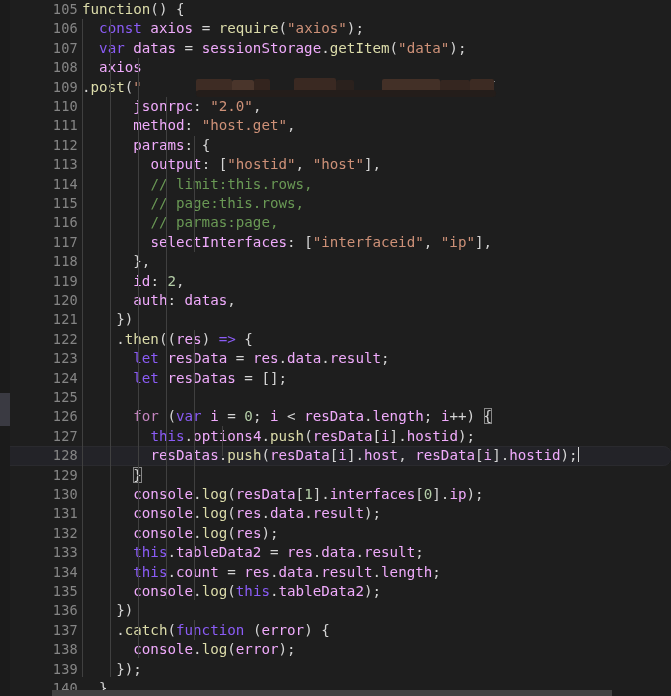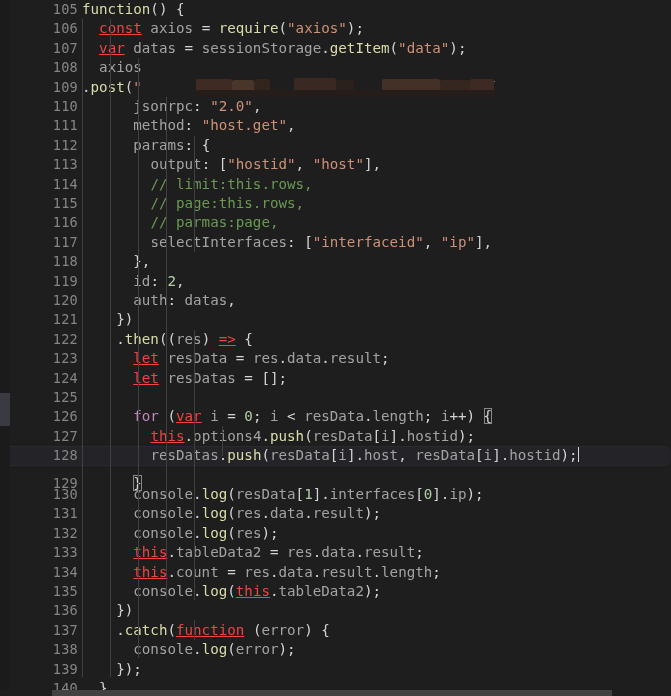--- a/index.html
+++ b/index.html
@@ -113,24 +113,24 @@
     pointer-events: none;
     z-index: 1;
   }
   .guide {
     position: absolute;
     width: 1px;
     background: #404040;
   }
 
   
-  .kw   { color: #ef4444; text-decoration: underline; }   
+  .kw   { color: #8b5cf6; }   
   .ctl  { color: #c586c0; }   
   .fn   { color: #dcdcaa; }   
-  .var  { color: #a3a3a3; }   
+  .var  { color: #f0abfc; }   
   .str  { color: #ce9178; }   
   .num  { color: #b5cea8; }   
   .cmt  { color: #6a9955; }   
   .pun  { color: #d4d4d4; }   
 
   .bracket-match {
     outline: 1px solid #888888;
     outline-offset: -1px;
   }
 
@@ -191,21 +191,21 @@
       <div class="line" style="top: 271.6px; position: absolute; left: 0px; width: 671px;"><div class="gutter">119</div><div class="code-text"><span class="pun"> </span><span class="pun"> </span><span class="pun"> </span><span class="pun"> </span><span class="pun"> </span><span class="pun"> </span><span class="var">id</span><span class="pun">:</span><span class="pun"> </span><span class="num">2</span><span class="pun">,</span></div></div>
       <div class="line" style="top: 291px; position: absolute; left: 0px; width: 671px;"><div class="gutter">120</div><div class="code-text"><span class="pun"> </span><span class="pun"> </span><span class="pun"> </span><span class="pun"> </span><span class="pun"> </span><span class="pun"> </span><span class="var">auth</span><span class="pun">:</span><span class="pun"> </span><span class="var">datas</span><span class="pun">,</span></div></div>
       <div class="line" style="top: 310.4px; position: absolute; left: 0px; width: 660px;"><div class="gutter">121</div><div class="code-text"><span class="pun"> </span><span class="pun"> </span><span class="pun"> </span><span class="pun"> </span><span class="pun">}</span><span class="pun">)</span></div></div>
       <div class="line" style="top: 329.8px; position: absolute; left: 0px; width: 671px;"><div class="gutter">122</div><div class="code-text"><span class="pun"> </span><span class="pun"> </span><span class="pun"> </span><span class="pun"> </span><span class="pun">.</span><span class="fn">then</span><span class="pun">(</span><span class="pun">(</span><span class="var">res</span><span class="pun">)</span><span class="pun"> </span><span class="kw">=&gt;</span><span class="pun"> </span><span class="pun">{</span></div></div>
       <div class="line" style="top: 349.2px; position: absolute; left: 0px; width: 671px;"><div class="gutter">123</div><div class="code-text"><span class="pun"> </span><span class="pun"> </span><span class="pun"> </span><span class="pun"> </span><span class="pun"> </span><span class="pun"> </span><span class="kw">let</span><span class="pun"> </span><span class="var">resData</span><span class="pun"> </span><span class="pun">=</span><span class="pun"> </span><span class="var">res</span><span class="pun">.</span><span class="var">data</span><span class="pun">.</span><span class="var">result</span><span class="pun">;</span></div></div>
       <div class="line" style="top: 368.6px; position: absolute; left: 0px; width: 671px;"><div class="gutter">124</div><div class="code-text"><span class="pun"> </span><span class="pun"> </span><span class="pun"> </span><span class="pun"> </span><span class="pun"> </span><span class="pun"> </span><span class="kw">let</span><span class="pun"> </span><span class="var">resDatas</span><span class="pun"> </span><span class="pun">=</span><span class="pun"> </span><span class="pun">[</span><span class="pun">]</span><span class="pun">;</span></div></div>
       <div class="line" style="top: 388px; position: absolute; left: 0px; width: 652px;"><div class="gutter">125</div><div class="code-text"></div></div>
       <div class="line" style="top: 407.4px; position: absolute; left: 0px; width: 671px;"><div class="gutter">126</div><div class="code-text"><span class="pun"> </span><span class="pun"> </span><span class="pun"> </span><span class="pun"> </span><span class="pun"> </span><span class="pun"> </span><span class="ctl">for</span><span class="pun"> </span><span class="pun">(</span><span class="kw">var</span><span class="pun"> </span><span class="var">i</span><span class="pun"> </span><span class="pun">=</span><span class="pun"> </span><span class="num">0</span><span class="pun">;</span><span class="pun"> </span><span class="var">i</span><span class="pun"> </span><span class="pun">&lt;</span><span class="pun"> </span><span class="var">resData</span><span class="pun">.</span><span class="var">length</span><span class="pun">;</span><span class="pun"> </span><span class="var">i</span><span class="pun">+</span><span class="pun">+</span><span class="pun">)</span><span class="pun"> </span><span class="pun bracket-match">{</span></div></div>
       <div class="line" style="top: 426.8px; position: absolute; left: 0px; width: 671px;"><div class="gutter">127</div><div class="code-text"><span class="pun"> </span><span class="pun"> </span><span class="pun"> </span><span class="pun"> </span><span class="pun"> </span><span class="pun"> </span><span class="pun"> </span><span class="pun"> </span><span class="kw">this</span><span class="pun">.</span><span class="var">options4</span><span class="pun">.</span><span class="fn">push</span><span class="pun">(</span><span class="var">resData</span><span class="pun">[</span><span class="var">i</span><span class="pun">]</span><span class="pun">.</span><span class="var">hostid</span><span class="pun">)</span><span class="pun">;</span></div></div>
       <div class="line active" style="top: 446.2px; position: absolute; left: 0px; width: 671px;"><div class="gutter">128</div><div class="code-text"><span class="pun"> </span><span class="pun"> </span><span class="pun"> </span><span class="pun"> </span><span class="pun"> </span><span class="pun"> </span><span class="pun"> </span><span class="pun"> </span><span class="var">resDatas</span><span class="pun">.</span><span class="fn">push</span><span class="pun">(</span><span class="var">resData</span><span class="pun">[</span><span class="var">i</span><span class="pun">]</span><span class="pun">.</span><span class="var">host</span><span class="pun">,</span><span class="pun"> </span><span class="var">resData</span><span class="pun">[</span><span class="var">i</span><span class="pun">]</span><span class="pun">.</span><span class="var">hostid</span><span class="pun">)</span><span class="pun">;</span><span class="caret"></span></div></div>
-      <div class="line" style="top: 465.6px; position: absolute; left: 0px; width: 671px; margin-top: 8px;"><div class="gutter">129</div><div class="code-text"><span class="pun"> </span><span class="pun"> </span><span class="pun"> </span><span class="pun"> </span><span class="pun"> </span><span class="pun"> </span><span class="pun bracket-match">}</span></div></div>
+      <div class="line" style="top: 465.6px; position: absolute; left: 0px; width: 671px;"><div class="gutter">129</div><div class="code-text"><span class="pun"> </span><span class="pun"> </span><span class="pun"> </span><span class="pun"> </span><span class="pun"> </span><span class="pun"> </span><span class="pun bracket-match">}</span></div></div>
       <div class="line" style="top: 485px; position: absolute; left: 0px; width: 671px;"><div class="gutter">130</div><div class="code-text"><span class="pun"> </span><span class="pun"> </span><span class="pun"> </span><span class="pun"> </span><span class="pun"> </span><span class="pun"> </span><span class="var">console</span><span class="pun">.</span><span class="fn">log</span><span class="pun">(</span><span class="var">resData</span><span class="pun">[</span><span class="num">1</span><span class="pun">]</span><span class="pun">.</span><span class="var">interfaces</span><span class="pun">[</span><span class="num">0</span><span class="pun">]</span><span class="pun">.</span><span class="var">ip</span><span class="pun">)</span><span class="pun">;</span></div></div>
       <div class="line" style="top: 504.4px; position: absolute; left: 0px; width: 671px;"><div class="gutter">131</div><div class="code-text"><span class="pun"> </span><span class="pun"> </span><span class="pun"> </span><span class="pun"> </span><span class="pun"> </span><span class="pun"> </span><span class="var">console</span><span class="pun">.</span><span class="fn">log</span><span class="pun">(</span><span class="var">res</span><span class="pun">.</span><span class="var">data</span><span class="pun">.</span><span class="var">result</span><span class="pun">)</span><span class="pun">;</span></div></div>
       <div class="line" style="top: 523.8px; position: absolute; left: 0px; width: 671px;"><div class="gutter">132</div><div class="code-text"><span class="pun"> </span><span class="pun"> </span><span class="pun"> </span><span class="pun"> </span><span class="pun"> </span><span class="pun"> </span><span class="var">console</span><span class="pun">.</span><span class="fn">log</span><span class="pun">(</span><span class="var">res</span><span class="pun">)</span><span class="pun">;</span></div></div>
       <div class="line" style="top: 543.2px; position: absolute; left: 0px; width: 671px;"><div class="gutter">133</div><div class="code-text"><span class="pun"> </span><span class="pun"> </span><span class="pun"> </span><span class="pun"> </span><span class="pun"> </span><span class="pun"> </span><span class="kw">this</span><span class="pun">.</span><span class="var">tableData2</span><span class="pun"> </span><span class="pun">=</span><span class="pun"> </span><span class="var">res</span><span class="pun">.</span><span class="var">data</span><span class="pun">.</span><span class="var">result</span><span class="pun">;</span></div></div>
       <div class="line" style="top: 562.6px; position: absolute; left: 0px; width: 671px;"><div class="gutter">134</div><div class="code-text"><span class="pun"> </span><span class="pun"> </span><span class="pun"> </span><span class="pun"> </span><span class="pun"> </span><span class="pun"> </span><span class="kw">this</span><span class="pun">.</span><span class="var">count</span><span class="pun"> </span><span class="pun">=</span><span class="pun"> </span><span class="var">res</span><span class="pun">.</span><span class="var">data</span><span class="pun">.</span><span class="var">result</span><span class="pun">.</span><span class="var">length</span><span class="pun">;</span></div></div>
       <div class="line" style="top: 582px; position: absolute; left: 0px; width: 671px;"><div class="gutter">135</div><div class="code-text"><span class="pun"> </span><span class="pun"> </span><span class="pun"> </span><span class="pun"> </span><span class="pun"> </span><span class="pun"> </span><span class="var">console</span><span class="pun">.</span><span class="fn">log</span><span class="pun">(</span><span class="kw">this</span><span class="pun">.</span><span class="var">tableData2</span><span class="pun">)</span><span class="pun">;</span></div></div>
       <div class="line" style="top: 601.4px; position: absolute; left: 0px; width: 671px;"><div class="gutter">136</div><div class="code-text"><span class="pun"> </span><span class="pun"> </span><span class="pun"> </span><span class="pun"> </span><span class="pun">}</span><span class="pun">)</span></div></div>
       <div class="line" style="top: 620.8px; position: absolute; left: 0px; width: 671px;"><div class="gutter">137</div><div class="code-text"><span class="pun"> </span><span class="pun"> </span><span class="pun"> </span><span class="pun"> </span><span class="pun">.</span><span class="fn">catch</span><span class="pun">(</span><span class="kw">function</span><span class="pun"> </span><span class="pun">(</span><span class="var">error</span><span class="pun">)</span><span class="pun"> </span><span class="pun">{</span></div></div>
       <div class="line" style="top: 640.2px; position: absolute; left: 0px; width: 671px;"><div class="gutter">138</div><div class="code-text"><span class="pun"> </span><span class="pun"> </span><span class="pun"> </span><span class="pun"> </span><span class="pun"> </span><span class="pun"> </span><span class="var">console</span><span class="pun">.</span><span class="fn">log</span><span class="pun">(</span><span class="var">error</span><span class="pun">)</span><span class="pun">;</span></div></div>
       <div class="line" style="top: 659.6px; position: absolute; left: 0px; width: 671px;"><div class="gutter">139</div><div class="code-text"><span class="pun"> </span><span class="pun"> </span><span class="pun"> </span><span class="pun"> </span><span class="pun">}</span><span class="pun">)</span><span class="pun">;</span></div></div>

